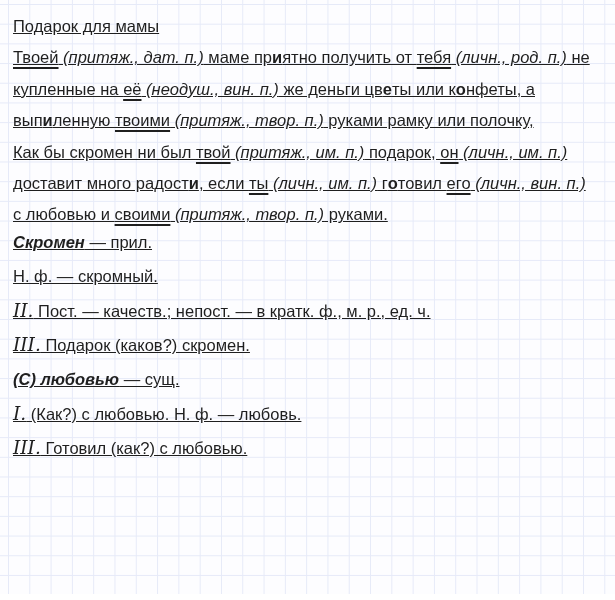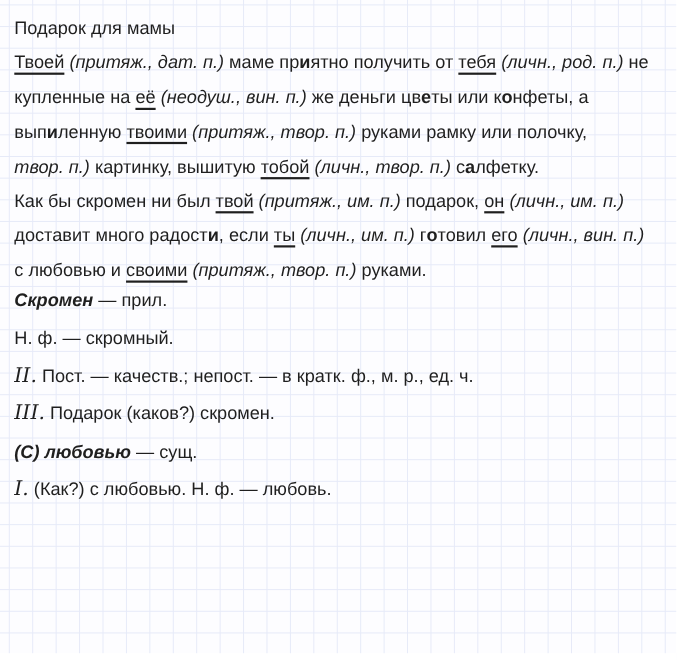--- a/index.html
+++ b/index.html
@@ -14,20 +14,21 @@
     overflow: hidden;
     box-sizing: border-box;
     background-color: #fdfdff;
     background-image:
       linear-gradient(to right, #e6eaf8 1px, transparent 1px),
       linear-gradient(to bottom, #e6eaf8 1px, transparent 1px);
     background-size: 21.3px 19.7px;
     background-position: 8px 4px;
     font-family: "Liberation Sans", sans-serif;
     color: #1f1f1f;
+    text-decoration: underline;
   }
   .content {
     padding: 11px 4px 0 13px;
   }
   .line {
     white-space: nowrap;
     font-size: 16.5px;
   }
   .para .line {
     line-height: 31.4px;
@@ -58,27 +59,27 @@
 </head>
 <body>
 
 <div class="page" style="background-color: rgb(253, 253, 255); color: rgb(31, 31, 31); background-image: linear-gradient(to right, rgb(230, 234, 248) 1px, transparent 1px), linear-gradient(rgb(230, 234, 248) 1px, transparent 1px);">
   <div class="content">
     <div class="para">
       <div class="line"><span class="seg-n">Подарок для мамы</span></div>
     <div class="line"><span class="seg-u">Твоей</span><span class="seg-i"> (притяж., дат. п.)</span><span class="seg-n"> маме пр</span><span class="seg-b">и</span><span class="seg-n">ятно получить от </span><span class="seg-u">тебя</span><span class="seg-i"> (личн., род. п.)</span><span class="seg-n"> не</span></div>
         <div class="line"><span class="seg-n">купленные на </span><span class="seg-u">её</span><span class="seg-i"> (неодуш., вин. п.)</span><span class="seg-n"> же деньги цв</span><span class="seg-b">е</span><span class="seg-n">ты или к</span><span class="seg-b">о</span><span class="seg-n">нфеты, а</span></div>
         <div class="line"><span class="seg-n">вып</span><span class="seg-b">и</span><span class="seg-n">ленную </span><span class="seg-u">твоими</span><span class="seg-i"> (притяж., твор. п.)</span><span class="seg-n"> руками рамку или полочку,</span></div>
-        <div class="line"><span class="seg-i">твор. п.)</span><span class="seg-n"> картинку, вышитую </span><span class="seg-u">тобой</span><span class="seg-i"> (личн., твор. п.)</span><span class="seg-n"> с</span><span class="seg-b">а</span><span class="seg-n">лфетку.</span></div>
         <div class="line"><span class="seg-n">Как бы скромен ни был </span><span class="seg-u">твой</span><span class="seg-i"> (притяж., им. п.)</span><span class="seg-n"> подарок, </span><span class="seg-u">он</span><span class="seg-i"> (личн., им. п.)</span></div>
         <div class="line"><span class="seg-n">доставит много радост</span><span class="seg-b">и</span><span class="seg-n">, если </span><span class="seg-u">ты</span><span class="seg-i"> (личн., им. п.)</span><span class="seg-n"> г</span><span class="seg-b">о</span><span class="seg-n">товил </span><span class="seg-u">его</span><span class="seg-i"> (личн., вин. п.)</span></div>
         <div class="line"><span class="seg-n">с любовью и </span><span class="seg-u">своими</span><span class="seg-i"> (притяж., твор. п.)</span><span class="seg-n"> руками.</span></div>
       </div>
     <div class="analysis">
         <div class="line"><span class="seg-bi">Скромен</span><span class="seg-n"> — прил.</span></div>
         <div class="line"><span class="seg-n">Н. ф. — скромный.</span></div>
         <div class="line"><span class="seg-ri">II.</span><span class="seg-n"> Пост. — качеств.; непост. — в кратк. ф., м. р., ед. ч.</span></div>
         <div class="line"><span class="seg-ri">III.</span><span class="seg-n"> Подарок (каков?) скромен.</span></div>
         <div class="line"><span class="seg-bi">(С) любовью</span><span class="seg-n"> — сущ.</span></div>
         <div class="line"><span class="seg-ri">I.</span><span class="seg-n"> (Как?) с любовью. Н. ф. — любовь.</span></div>
+        <div class="line"><span class="seg-ri">III.</span><span class="seg-n"> Готовил (как?) с любовью.</span></div>
       </div>
   </div>
 </div>
 
 </body></html>

